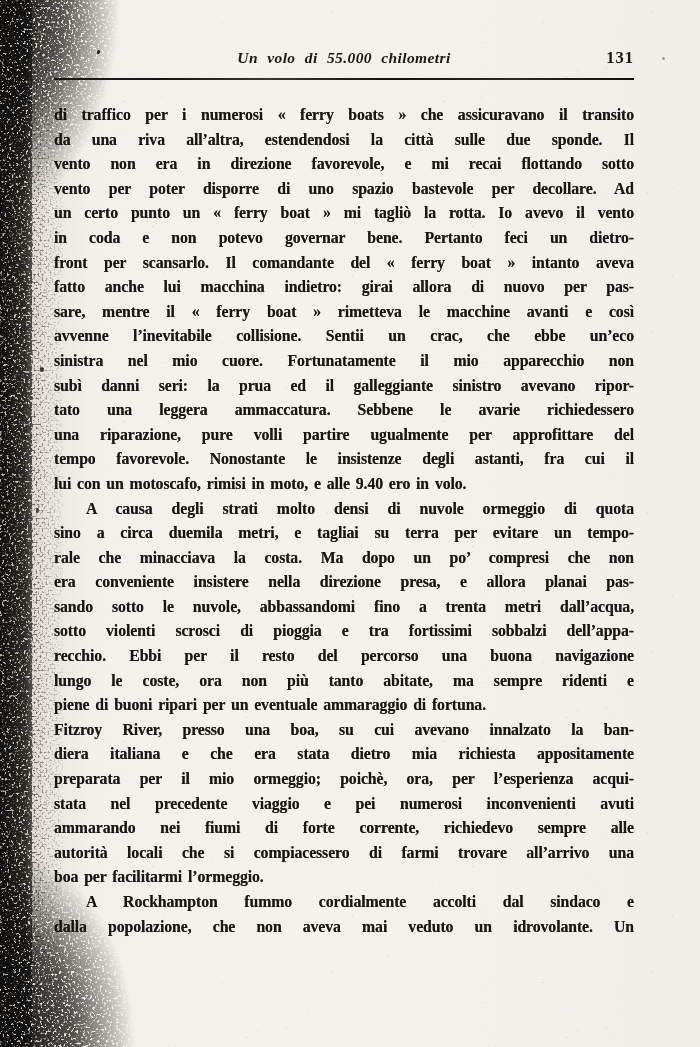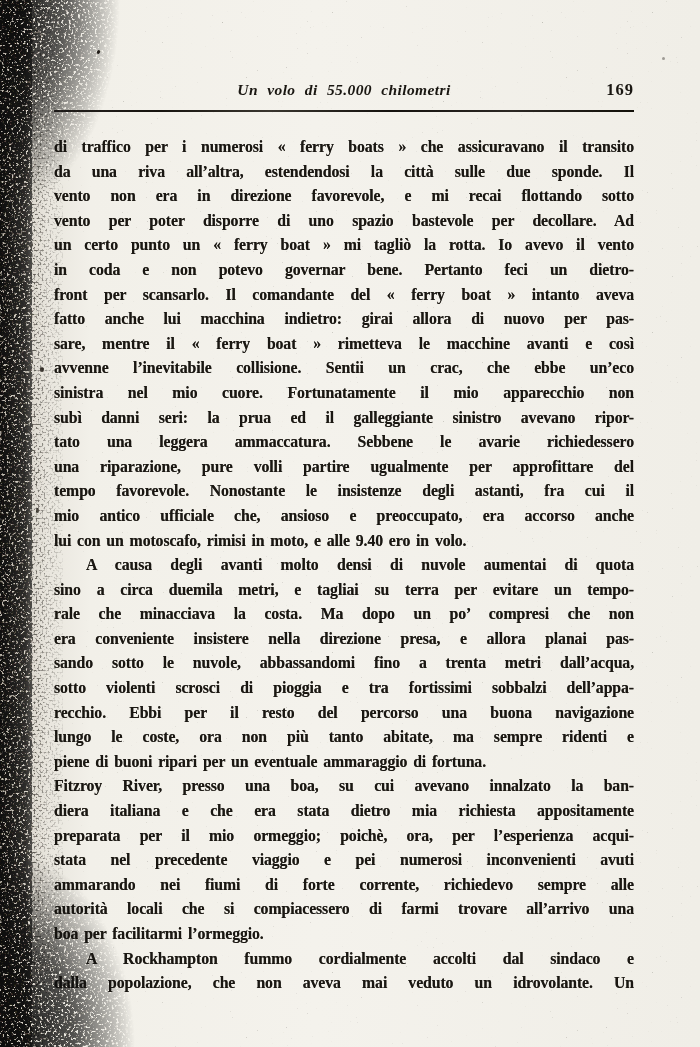--- a/index.html
+++ b/index.html
@@ -29,21 +29,21 @@
   .content{
     position:absolute;
     left:54px;top:46px;width:580px;
     color:var(--ink);
   }
   .header{position:relative;height:24px;}
   .title{
     display:block;text-align:center;
     font-style:italic;font-weight:bold;
     font-size:15.5px;line-height:24px;
-    word-spacing:5px;letter-spacing:0.4px;margin-top:32px;
+    word-spacing:5px;letter-spacing:0.4px;
   }
   .pagenum{
     position:absolute;right:0;top:0;
     font-weight:bold;font-size:16.5px;line-height:24px;
     letter-spacing:1px;
   }
   .rule{
     margin-top:8px;height:2px;
     background:linear-gradient(90deg,#262220 0%,#17140f 18%,#3a362f 37%,#15120e 58%,#2c2824 79%,#121009 100%);
   }
@@ -73,42 +73,41 @@
   .speck.s4{left:662px;top:57px;width:3px;height:3px;opacity:.4;}
 </style>
 </head>
 <body>
 
 <div class="page">
 
   <div class="content">
     <div class="header">
       <span class="title">Un volo di 55.000 chilometri</span>
-      <span class="pagenum">169</span>
+      <span class="pagenum">131</span>
     </div>
     <div class="rule"></div>
     <div class="text-block">
         <div class="line">di traffico per i numerosi « ferry boats » che assicuravano il transito</div>
         <div class="line">da una riva all’altra, estendendosi la città sulle due sponde. Il</div>
         <div class="line">vento non era in direzione favorevole, e mi recai flottando sotto</div>
         <div class="line">vento per poter disporre di uno spazio bastevole per decollare. Ad</div>
         <div class="line">un certo punto un « ferry boat » mi tagliò la rotta. Io avevo il vento</div>
         <div class="line">in coda e non potevo governar bene. Pertanto feci un dietro-</div>
         <div class="line">front per scansarlo. Il comandante del « ferry boat » intanto aveva</div>
         <div class="line">fatto anche lui macchina indietro: girai allora di nuovo per pas-</div>
         <div class="line">sare, mentre il « ferry boat » rimetteva le macchine avanti e così</div>
         <div class="line">avvenne l’inevitabile collisione. Sentii un crac, che ebbe un’eco</div>
         <div class="line">sinistra nel mio cuore. Fortunatamente il mio apparecchio non</div>
         <div class="line">subì danni seri: la prua ed il galleggiante sinistro avevano ripor-</div>
         <div class="line">tato una leggera ammaccatura. Sebbene le avarie richiedessero</div>
         <div class="line">una riparazione, pure volli partire ugualmente per approfittare del</div>
         <div class="line">tempo favorevole. Nonostante le insistenze degli astanti, fra cui il</div>
-        <div class="line">mio antico ufficiale che, ansioso e preoccupato, era accorso anche</div>
         <div class="line flush">lui con un motoscafo, rimisi in moto, e alle 9.40 ero in volo.</div>
-        <div class="line indent">A causa degli avanti molto densi di nuvole aumentai di quota</div>
+        <div class="line indent">A causa degli strati molto densi di nuvole ormeggio di quota</div>
         <div class="line">sino a circa duemila metri, e tagliai su terra per evitare un tempo-</div>
         <div class="line">rale che minacciava la costa. Ma dopo un po’ compresi che non</div>
         <div class="line">era conveniente insistere nella direzione presa, e allora planai pas-</div>
         <div class="line">sando sotto le nuvole, abbassandomi fino a trenta metri dall’acqua,</div>
         <div class="line">sotto violenti scrosci di pioggia e tra fortissimi sobbalzi dell’appa-</div>
         <div class="line">recchio. Ebbi per il resto del percorso una buona navigazione</div>
         <div class="line">lungo le coste, ora non più tanto abitate, ma sempre ridenti e</div>
         <div class="line flush">piene di buoni ripari per un eventuale ammaraggio di fortuna.</div>
         <div class="line">Fitzroy River, presso una boa, su cui avevano innalzato la ban-</div>
         <div class="line">diera italiana e che era stata dietro mia richiesta appositamente</div>

